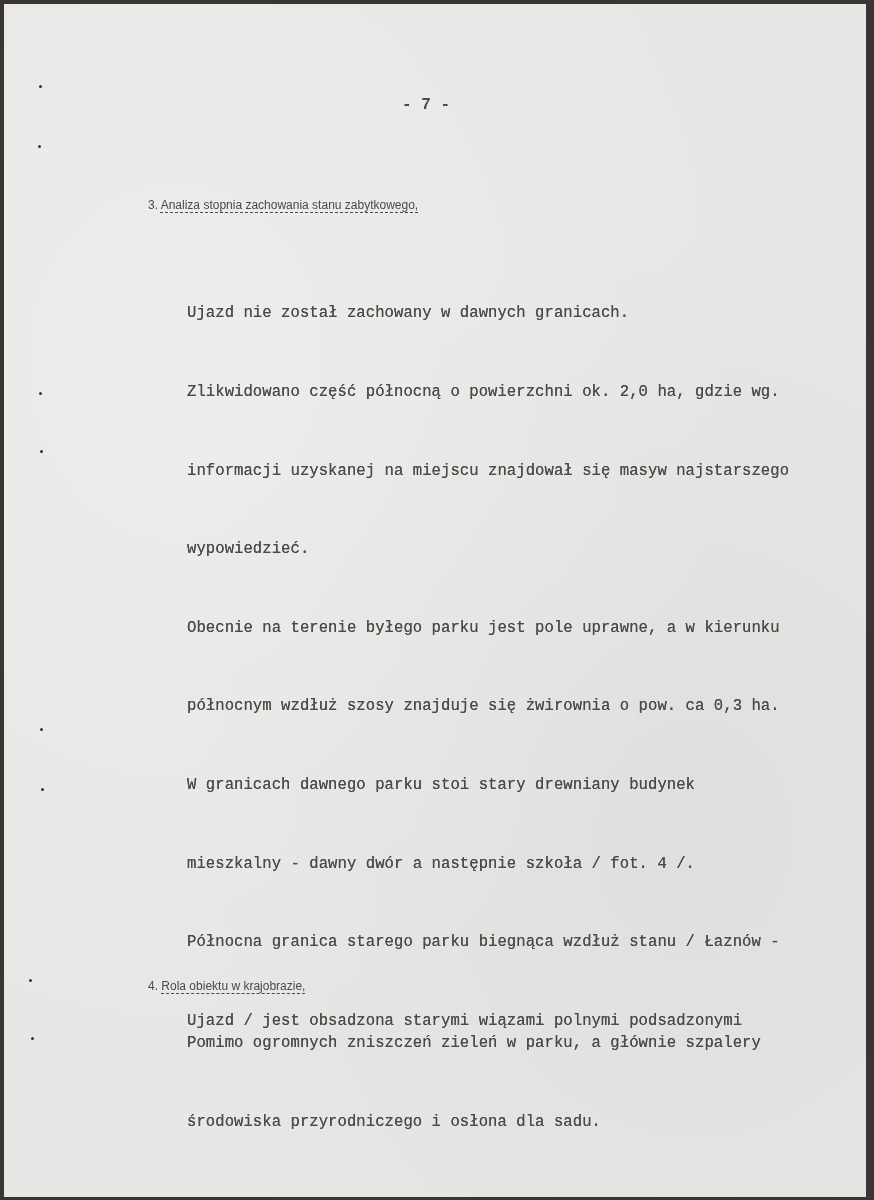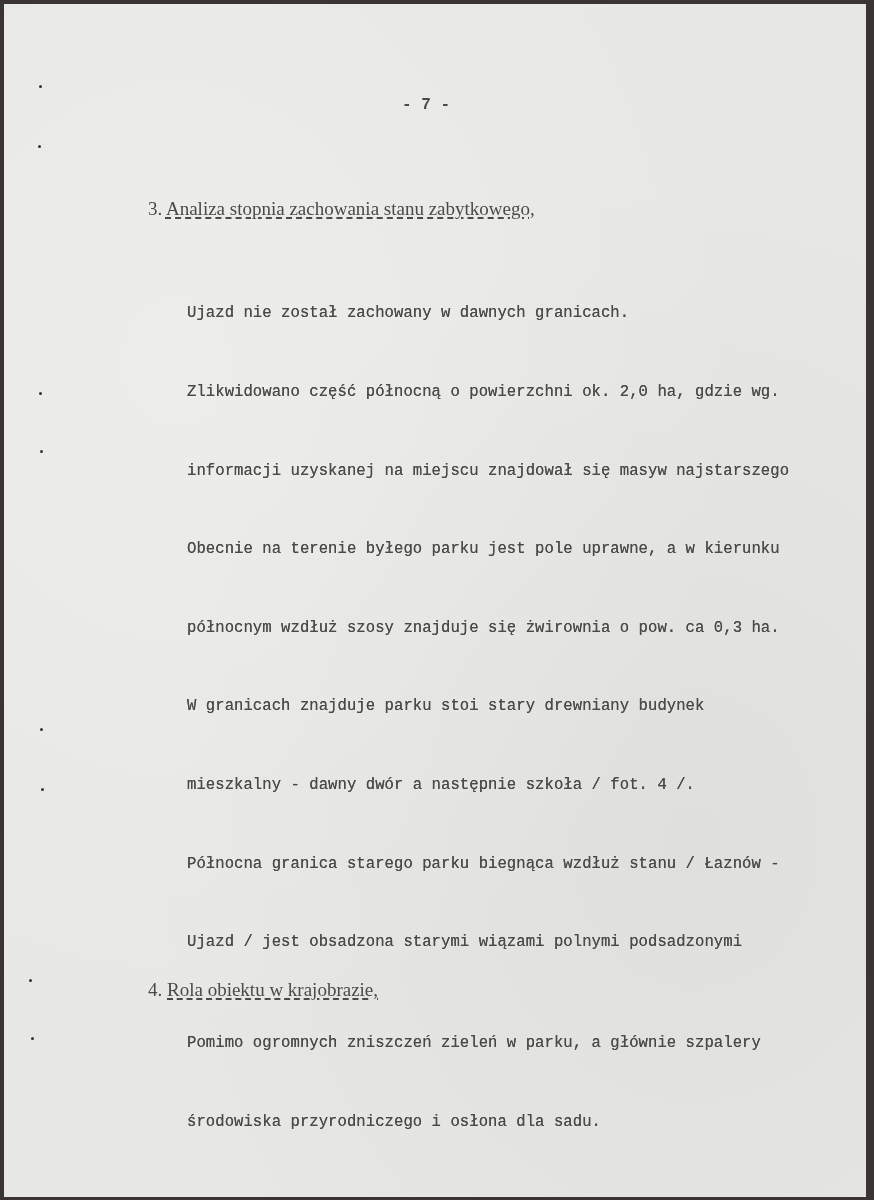--- a/index.html
+++ b/index.html
@@ -38,22 +38,22 @@
       position: absolute;
       left: 398px;
       top: 92px;
       font-family: "Liberation Mono", monospace;
       font-size: 16px;
       color: #4c4a48;
       font-weight: bold;
     }
     .heading {
       position: absolute;
-      font-family: Liberation Serif, serif;
-      font-size: 19px;
+      font-family: Liberation Sans, sans-serif;
+      font-size: 12px;
       color: #4c4a48;
       white-space: pre;
     }
     .heading .title {
       text-decoration: underline;
       text-decoration-style: dashed;
       text-underline-offset: 3px;
     }
     .section3 { left: 144px; top: 194px; }
     .section4 { left: 144px; top: 975px; }
@@ -80,23 +80,24 @@
 <div class="page">
 
   <div class="page-number">- 7 -</div>
 
   <div class="heading section3"><span>3.</span> <span class="title">Analiza stopnia zachowania stanu zabytkowego,</span></div>
 
   <div class="typed para1">
     <span class="line">Ujazd nie został zachowany w dawnych granicach.</span>
     <span class="line">Zlikwidowano część północną o powierzchni ok. 2,0 ha, gdzie wg.</span>
     <span class="line">informacji uzyskanej na miejscu znajdował się masyw najstarszego</span>
+    <span class="line">wypowiedzieć.</span>
     <span class="line">Obecnie na terenie byłego parku jest pole uprawne, a w kierunku</span>
     <span class="line">północnym wzdłuż szosy znajduje się żwirownia o pow. ca 0,3 ha.</span>
-    <span class="line">W granicach znajduje parku stoi stary drewniany budynek</span>
+    <span class="line">W granicach dawnego parku stoi stary drewniany budynek</span>
     <span class="line">mieszkalny - dawny dwór a następnie szkoła / fot. 4 /.</span>
     <span class="line">Północna granica starego parku biegnąca wzdłuż stanu / Łaznów -</span>
     <span class="line">Ujazd / jest obsadzona starymi wiązami polnymi podsadzonymi</span>
     
     
     
     
     
     
     

